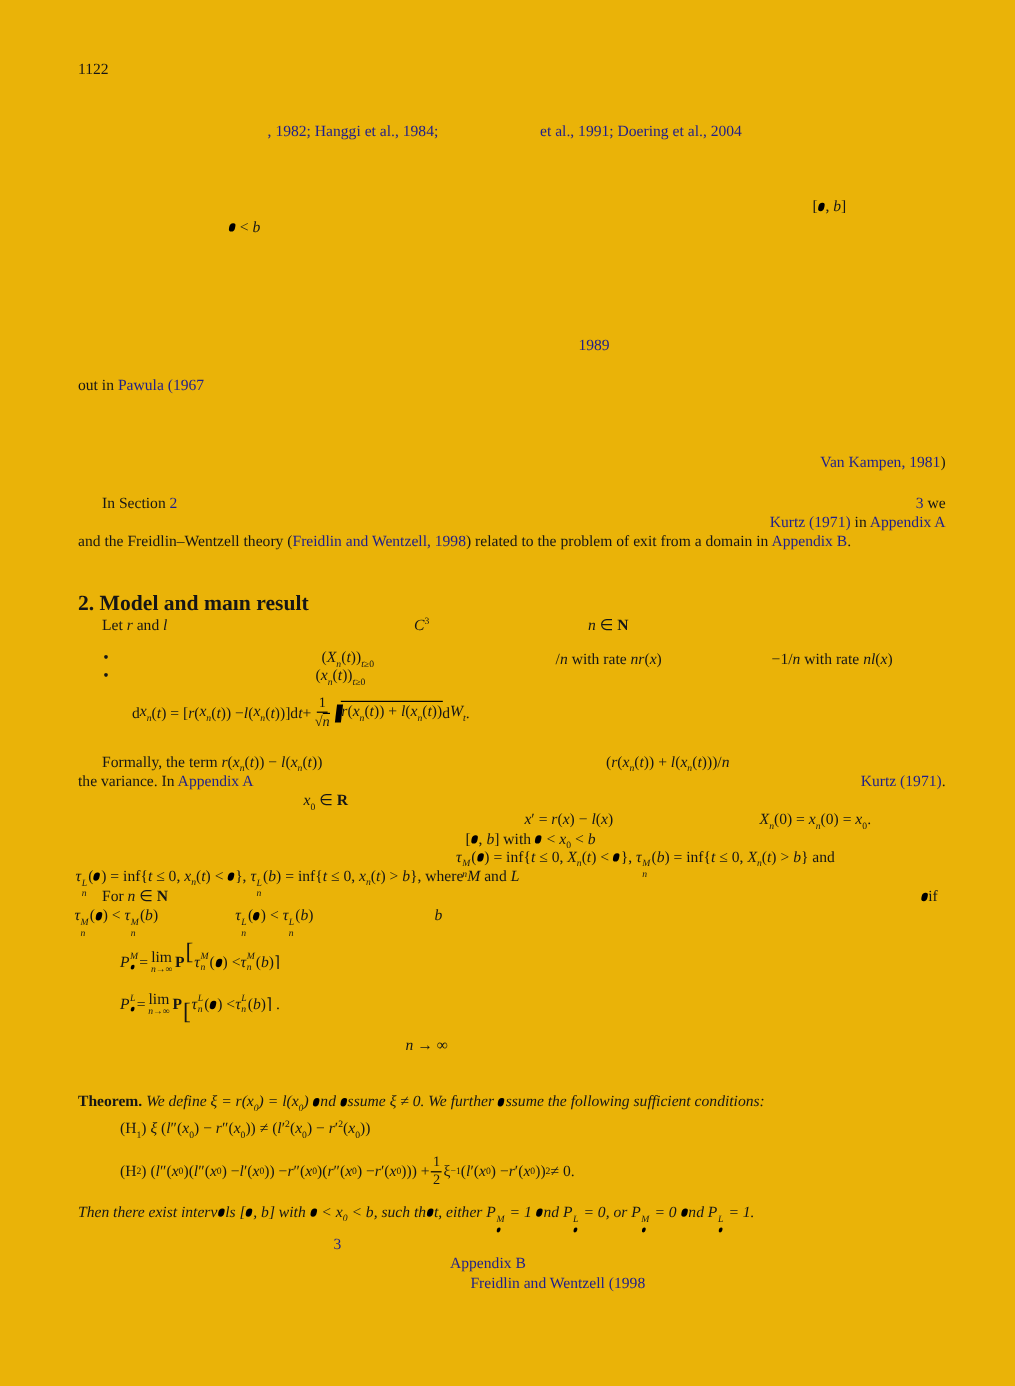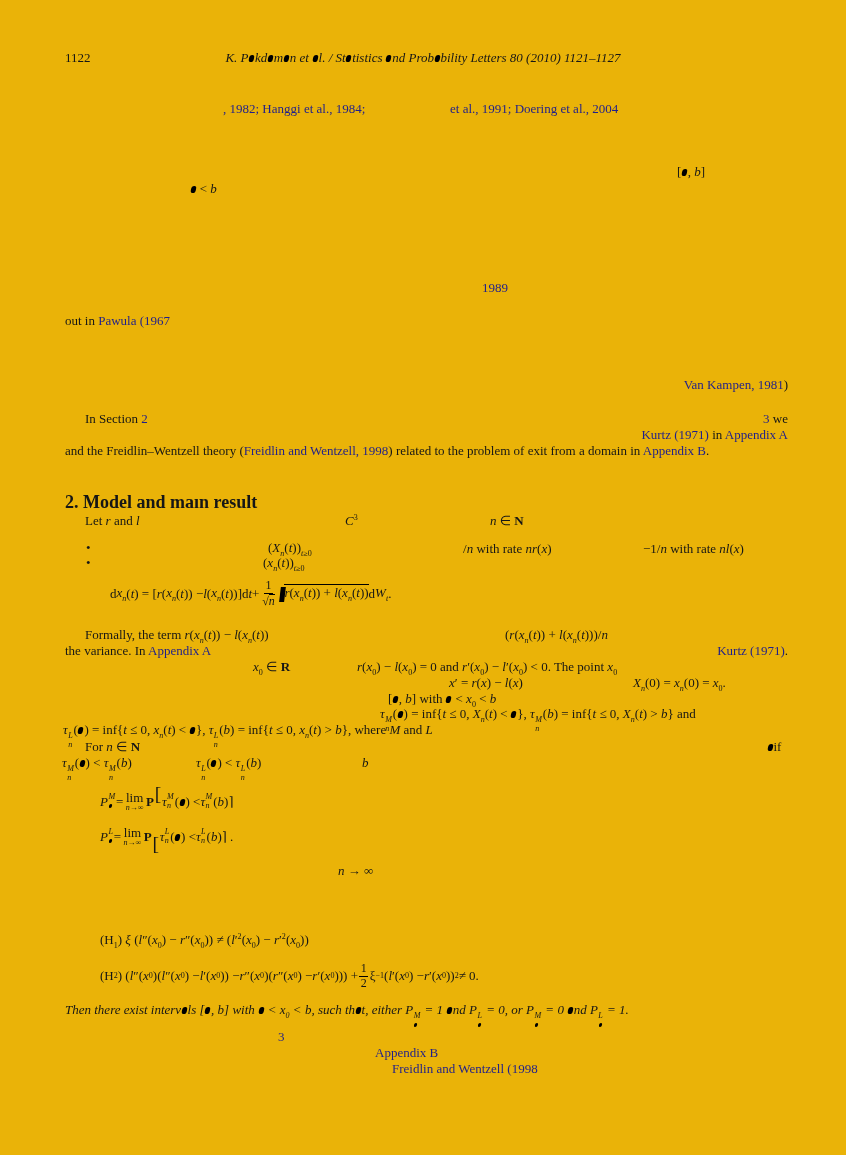--- a/index.html
+++ b/index.html
@@ -43,21 +43,20 @@
   .brU{ font-size:150%; position:relative; top:-.42em; margin:0 .04em; }
   .brD{ font-size:150%; position:relative; top:.34em; margin:0 .04em; }
   .eq{ display:flex; align-items:center; }
 </style>
 </head>
 <body>
 
 <div class="page">
 
   <div class="f" style="left:65px; top:50px;">1122</div>
-  <div class="f ctr it" style="top:50px;">K. P<b class="bl"></b>kd<b class="bl"></b>m<b class="bl"></b>n et <b class="bl"></b>l. / St<b class="bl"></b>tistics <b class="bl"></b>nd Prob<b class="bl"></b>bility Letters 80 (2010) 1121–1127</div>
 
   <div class="f link" style="left:223px; top:101px;">, 1982; Hanggi et al., 1984;</div>
   <div class="f link" style="left:450px; top:101px;">et al., 1991; Doering et al., 2004</div>
 
   <div class="f" style="left:677px; top:164px;">[<b class="bl"></b>, <i>b</i>]</div>
   <div class="f" style="left:190px; top:181px;"><b class="bl"></b> &lt; <i>b</i></div>
 
   <div class="f link" style="left:482px; top:280px;">1989</div>
 
   <div class="f" style="left:65px; top:313px;"><span>out in </span><span class="link">Pawula (1967</span></div>
@@ -90,23 +89,22 @@
         <t>√<ov><i>n</i></ov></t>
       </fr><b class="rd"></b><ov><i>r</i>(<i>x<sub>n</sub></i>(<i>t</i>)) + <i>l</i>(<i>x<sub>n</sub></i>(<i>t</i>))</ov>d<i>W<sub>t</sub></i>.</div>
 
   <div class="f" style="left:85px; top:627px;">Formally, the term <i>r</i>(<i>x<sub>n</sub></i>(<i>t</i>)) − <i>l</i>(<i>x<sub>n</sub></i>(<i>t</i>))</div>
   <div class="f" style="left:505px; top:627px;">(<i>r</i>(<i>x<sub>n</sub></i>(<i>t</i>)) + <i>l</i>(<i>x<sub>n</sub></i>(<i>t</i>)))/<i>n</i></div>
 
   <div class="f" style="left:65px; top:643px;"><span>the variance. In </span><span class="link">Appendix A</span></div>
   <div class="f rgt" style="top:643px;"><span class="link">Kurtz (1971)</span><span>.</span></div>
 
   <div class="f" style="left:253px; top:659px;"><i>x</i><sub>0</sub> ∈ <b>R</b></div>
-  <div class="f" style="left:357px; top:659px;"><i>r</i>(<i>x</i><sub>0</sub>) − <i>l</i>(<i>x</i><sub>0</sub>) = 0 and <i>r</i>′(<i>x</i><sub>0</sub>) − <i>l</i>′(<i>x</i><sub>0</sub>) &lt; 0. The point <i>x</i><sub>0</sub></div>
 
-  <div class="f" style="left:437px; top:675px;margin-left:12px;"><i>x</i>′ = <i>r</i>(<i>x</i>) − <i>l</i>(<i>x</i>)</div>
+  <div class="f" style="left:437px; top:675px;"><i>x</i>′ = <i>r</i>(<i>x</i>) − <i>l</i>(<i>x</i>)</div>
   <div class="f" style="left:633px; top:675px;"><i>X<sub>n</sub></i>(0) = <i>x<sub>n</sub></i>(0) = <i>x</i><sub>0</sub>.</div>
 
   <div class="f" style="left:388px; top:691px;">[<b class="bl"></b>, <i>b</i>] with <b class="bl"></b> &lt; <i>x</i><sub>0</sub> &lt; <i>b</i></div>
   <div class="f" style="left:380px; top:706px;"><i>τ</i><ss>
         <t>M</t>
         <t>n</t>
       </ss>(<b class="bl"></b>) = inf{<i>t</i> ≤ 0, <i>X<sub>n</sub></i>(<i>t</i>) &lt; <b class="bl"></b>}, <i>τ</i><ss>
         <t>M</t>
         <t>n</t>
       </ss>(<i>b</i>) = inf{<i>t</i> ≤ 0, <i>X<sub>n</sub></i>(<i>t</i>) &gt; <i>b</i>} and</div>
@@ -159,20 +157,21 @@
       </lm> <b>P</b><span class="brD">[</span><i>τ</i><ss>
         <t>L</t>
         <t>n</t>
       </ss>(<b class="bl"></b>) &lt; <i>τ</i><ss>
         <t>L</t>
         <t>n</t>
       </ss>(<i>b</i>)⌉ .</div>
 
   <div class="f" style="left:338px; top:863px;"><i>n</i> → ∞</div>
 
+  <div class="f" style="left:65px; top:910px;"><span class="bold">Theorem.</span><span class="it"> We define ξ = r(x<sub>0</sub>) = l(x<sub>0</sub>) <b class="bl"></b>nd <b class="bl"></b>ssume ξ ≠ 0. We further <b class="bl"></b>ssume the following sufficient conditions:</span></div>
 
   <div class="f" style="left:100px; top:932px;">(H<sub>1</sub>) <i>ξ</i> (<i>l</i>″(<i>x</i><sub>0</sub>) − <i>r</i>″(<i>x</i><sub>0</sub>)) ≠ (<i>l</i>′<sup>2</sup>(<i>x</i><sub>0</sub>) − <i>r</i>′<sup>2</sup>(<i>x</i><sub>0</sub>))</div>
   <div class="f eq" style="left:100px; top:958px; height:36px;">(H<sub>2</sub>) (<i>l</i>″(<i>x</i><sub>0</sub>)(<i>l</i>″(<i>x</i><sub>0</sub>) − <i>l</i>′(<i>x</i><sub>0</sub>)) − <i>r</i>″(<i>x</i><sub>0</sub>)(<i>r</i>″(<i>x</i><sub>0</sub>) − <i>r</i>′(<i>x</i><sub>0</sub>))) + <fr>
         <t>1</t>
         <t>2</t>
       </fr>ξ<sup>−1</sup>(<i>l</i>′(<i>x</i><sub>0</sub>) − <i>r</i>′(<i>x</i><sub>0</sub>))<sup>2</sup> ≠ 0.</div>
 
   <div class="f it" style="left:65px; top:1002px;">Then there exist interv<b class="bl"></b>ls [<b class="bl"></b>, b] with <b class="bl"></b> &lt; x<sub>0</sub> &lt; b, such th<b class="bl"></b>t, either P<ss>
         <t>M</t>
         <t><b class="bl"></b></t>

